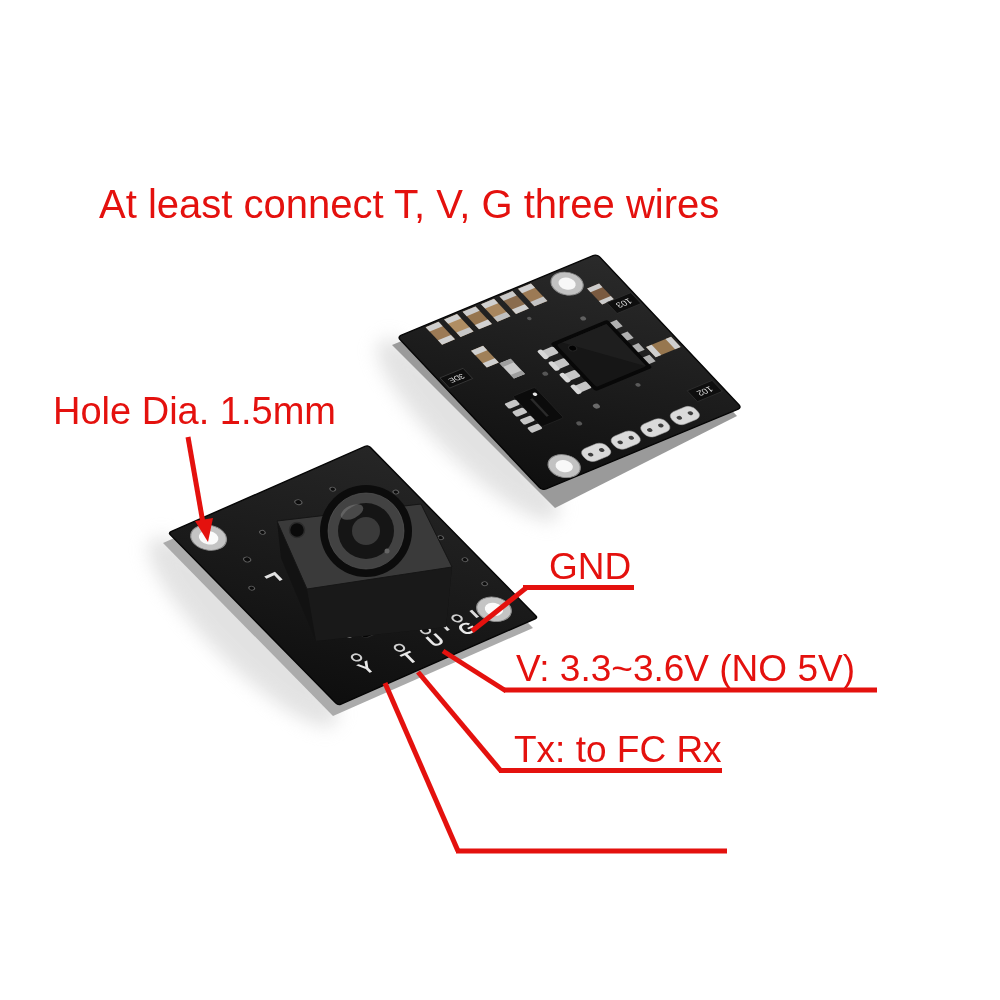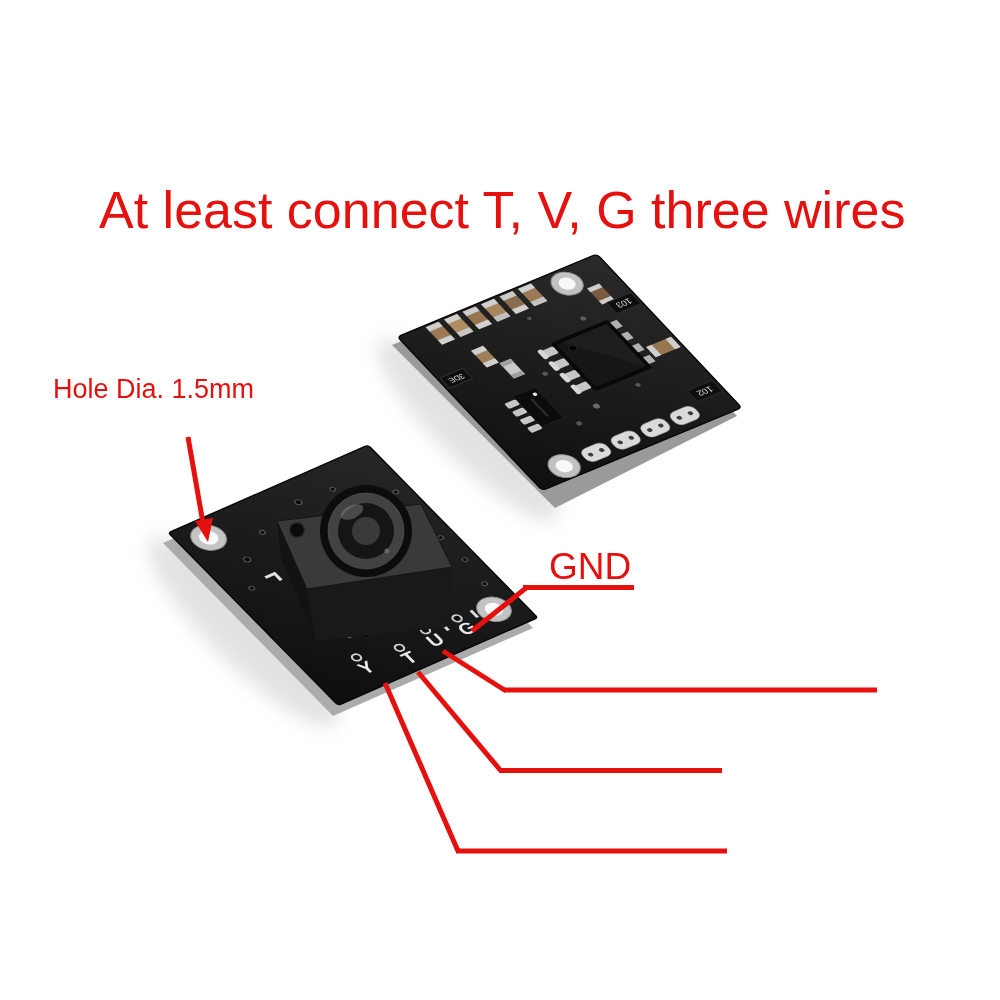--- a/index.html
+++ b/index.html
@@ -13,22 +13,22 @@
     font-family:"Liberation Sans",sans-serif;
   }
   .scene-svg{position:absolute;left:0;top:0;}
   .label{
     position:absolute;
     color:var(--red);
     line-height:1;
     white-space:nowrap;
     font-family:"Liberation Sans",sans-serif;
   }
-  .label-title{left:99px;top:184px;font-size:52px;}
-  .label-hole{left:53px;top:376px;font-size:27px;}
+  .label-title{left:99px;top:184px;font-size:40px;}
+  .label-hole{left:53px;top:392px;font-size:38px;}
   .label-gnd{left:549px;top:548px;font-size:37px;text-align:center;}
   .label-voltage{left:516px;top:650px;font-size:37px;}
   .label-tx{left:514px;top:731px;font-size:37px;}
   .label-yaw{left:481px;top:813px;font-size:37px;}
   .silk{
     font-family:"Liberation Sans",sans-serif;
     font-weight:bold;
     fill:#eaeaea;
   }
   .mark{
@@ -289,14 +289,16 @@
     <line x1="385" y1="683" x2="458" y2="851"></line>
     <line x1="456" y1="851" x2="727" y2="851"></line>
     <line x1="188" y1="437" x2="203" y2="523"></line>
     <polygon points="208,542 195,521 213,518" fill="#e4110e" stroke="none"></polygon>
   </g>
 </svg>
 
 <div class="label label-title">At least connect T, V, G three wires</div>
 <div class="label label-hole">Hole Dia. 1.5mm</div>
 <div class="label label-gnd">GND</div>
+<div class="label label-voltage">V: 3.3~3.6V (NO 5V)</div>
+<div class="label label-tx">Tx: to FC Rx</div>
 
 </div>
 
 </body></html>

